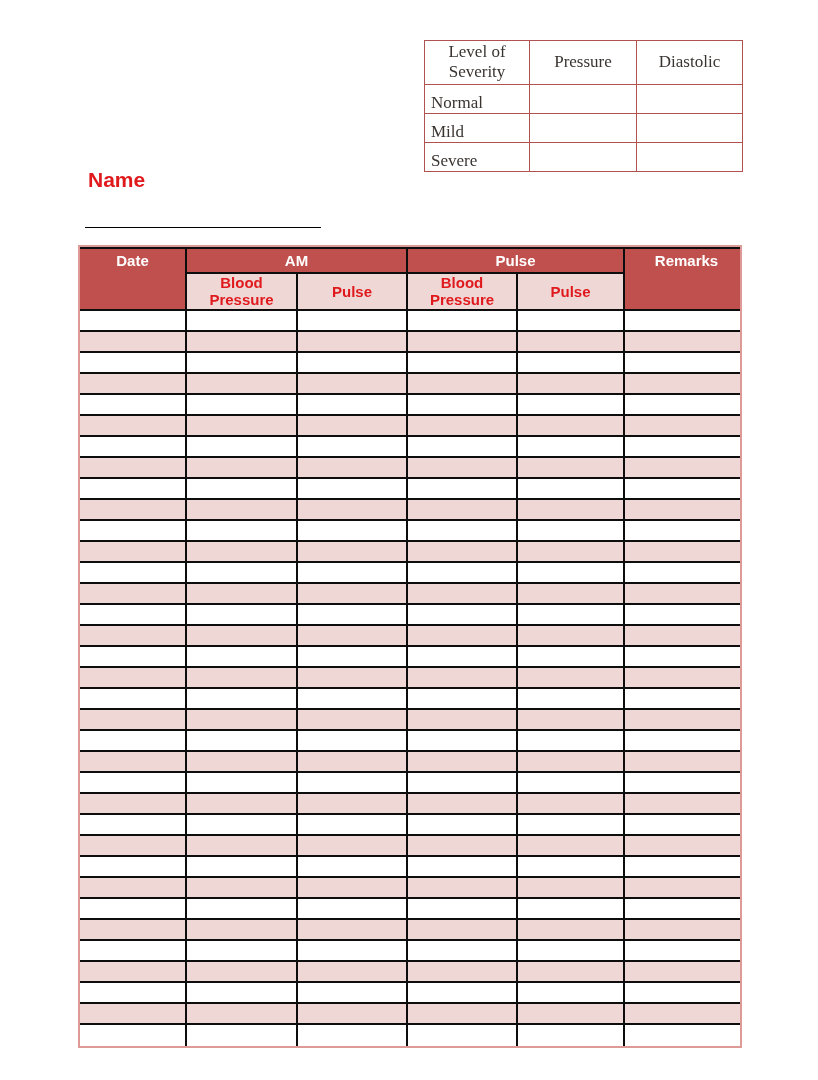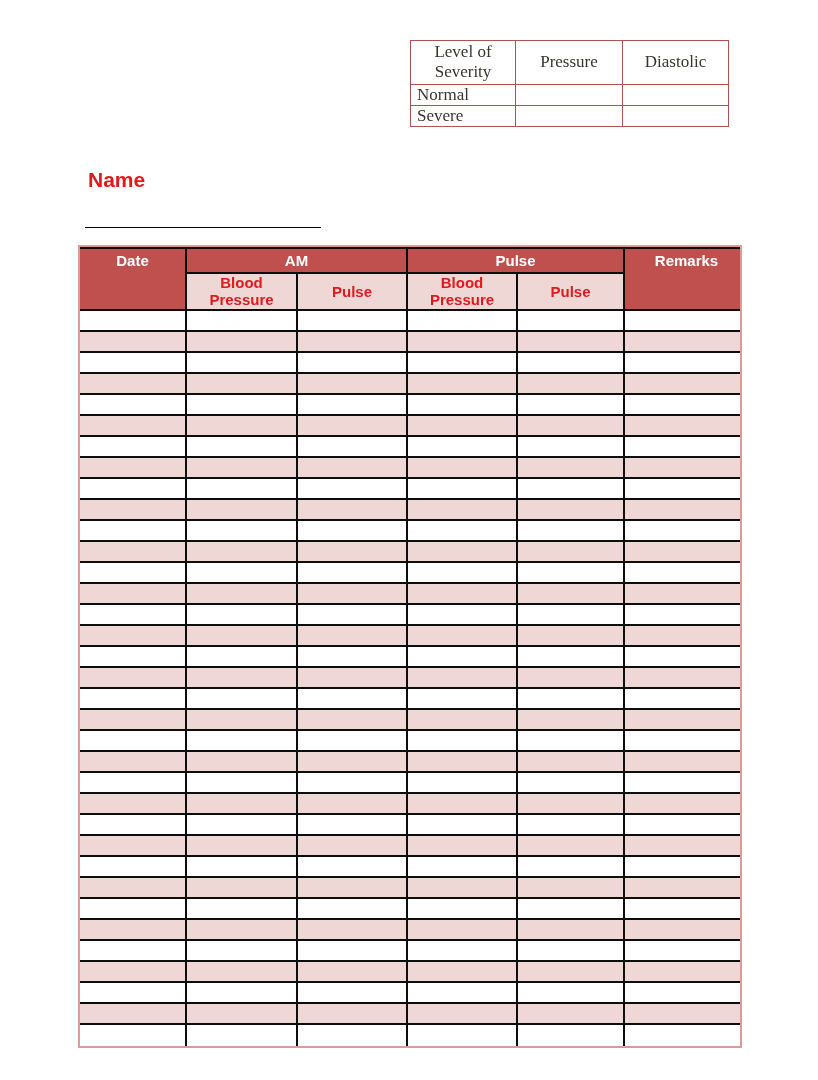--- a/index.html
+++ b/index.html
@@ -46,21 +46,21 @@
     left: 85px;
     top: 227px;
     width: 236px;
     height: 0;
     border-top: 1.5px solid #000000;
   }
 
   
   .severity-table {
     position: absolute;
-    left: 410px;
+    left: 424px;
     top: 40px;
     border-collapse: collapse;
     font-family: "Liberation Serif", serif;
     color: var(--severity-text);
     font-size: 17px;
   }
   .severity-table th, .severity-table td {
     border: 1.5px solid var(--severity-border);
     font-weight: normal;
   }
@@ -69,21 +69,21 @@
     vertical-align: middle;
     height: 41px;
     line-height: 1.2;
     padding: 1px 6px;
   }
   .severity-table col.c1 { width: 105px; }
   .severity-table col.c2 { width: 107px; }
   .severity-table col.c3 { width: 106px; }
   .severity-table td {
     height: 21px;
-    padding: 0 0 0 6px;
+    padding: 8px 0 0 6px;
     vertical-align: middle;
   }
 
   
   .log-wrap {
     position: absolute;
     left: 78px;
     top: 245px;
     border: 2px solid var(--outer-border-pink);
   }
@@ -152,20 +152,25 @@
     <thead>
       <tr>
         <th>Level of Severity</th>
         <th>Pressure</th>
         <th>Diastolic</th>
       </tr>
     </thead>
     <tbody id="severity-body">
         <tr>
           <td>Normal</td>
+          <td></td>
+          <td></td>
+        </tr>
+        <tr>
+          <td>Mild</td>
           <td></td>
           <td></td>
         </tr>
         <tr>
           <td>Severe</td>
           <td></td>
           <td></td>
         </tr>
       </tbody>
   </table>

